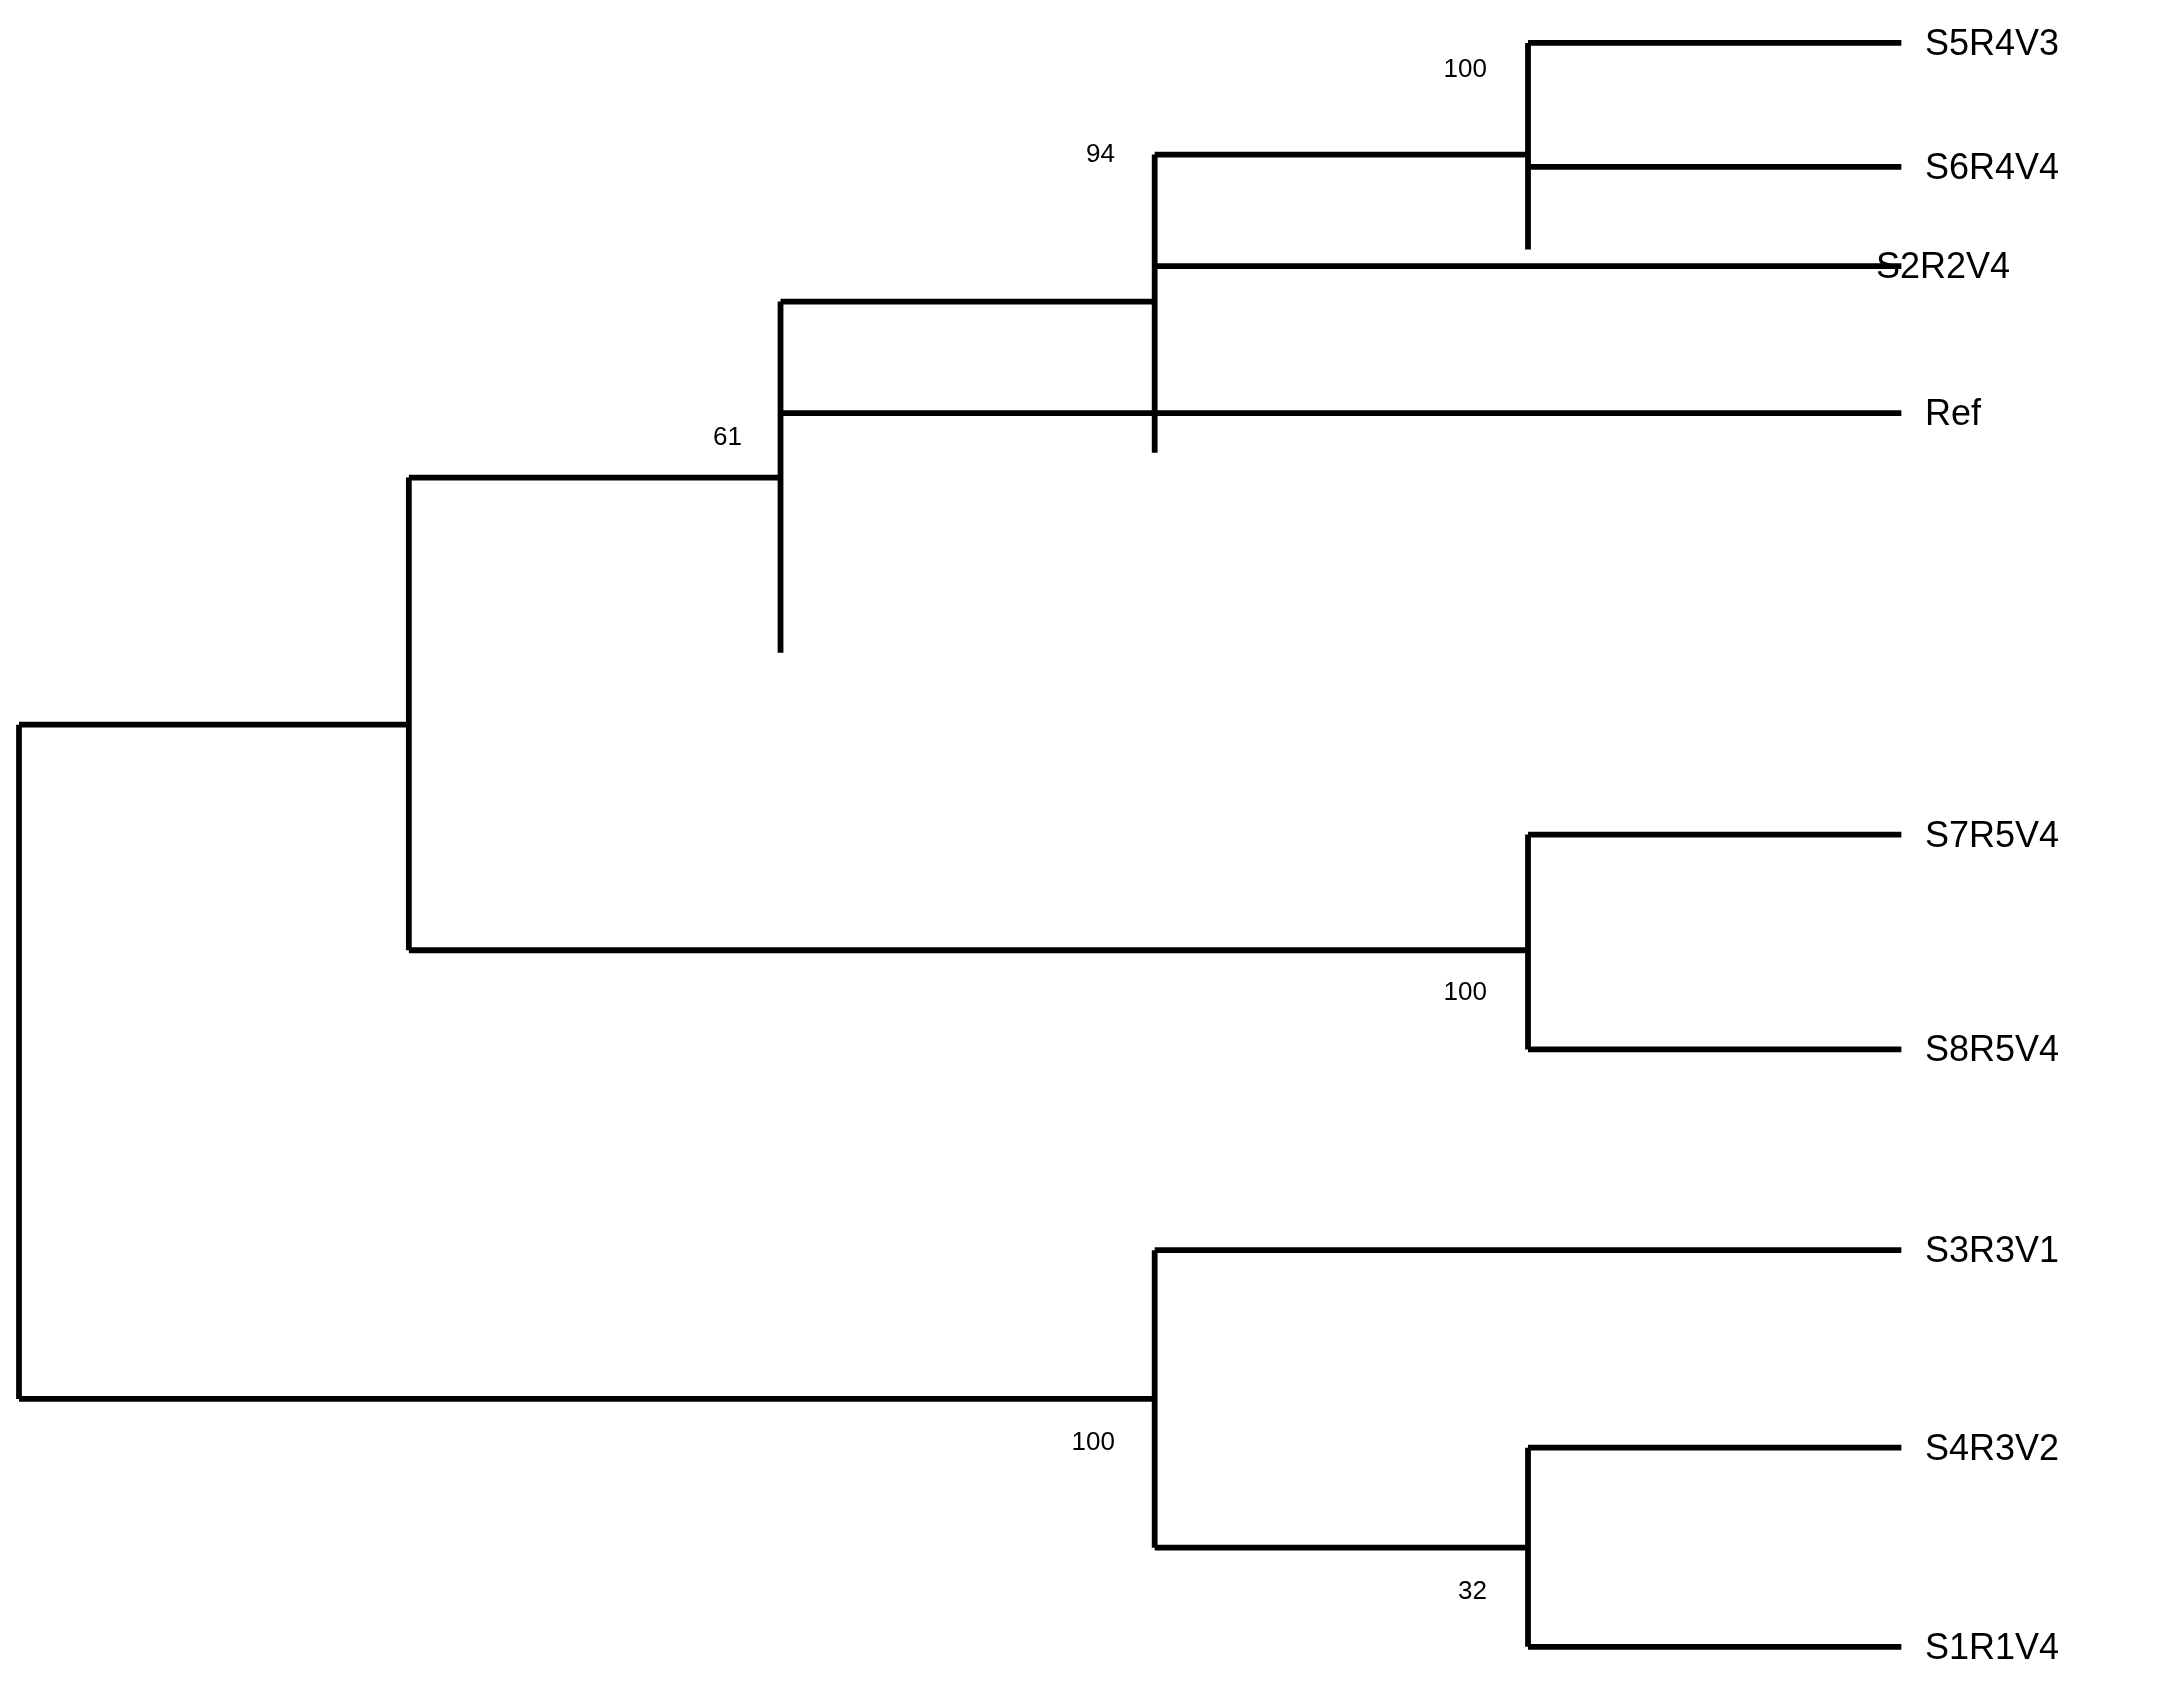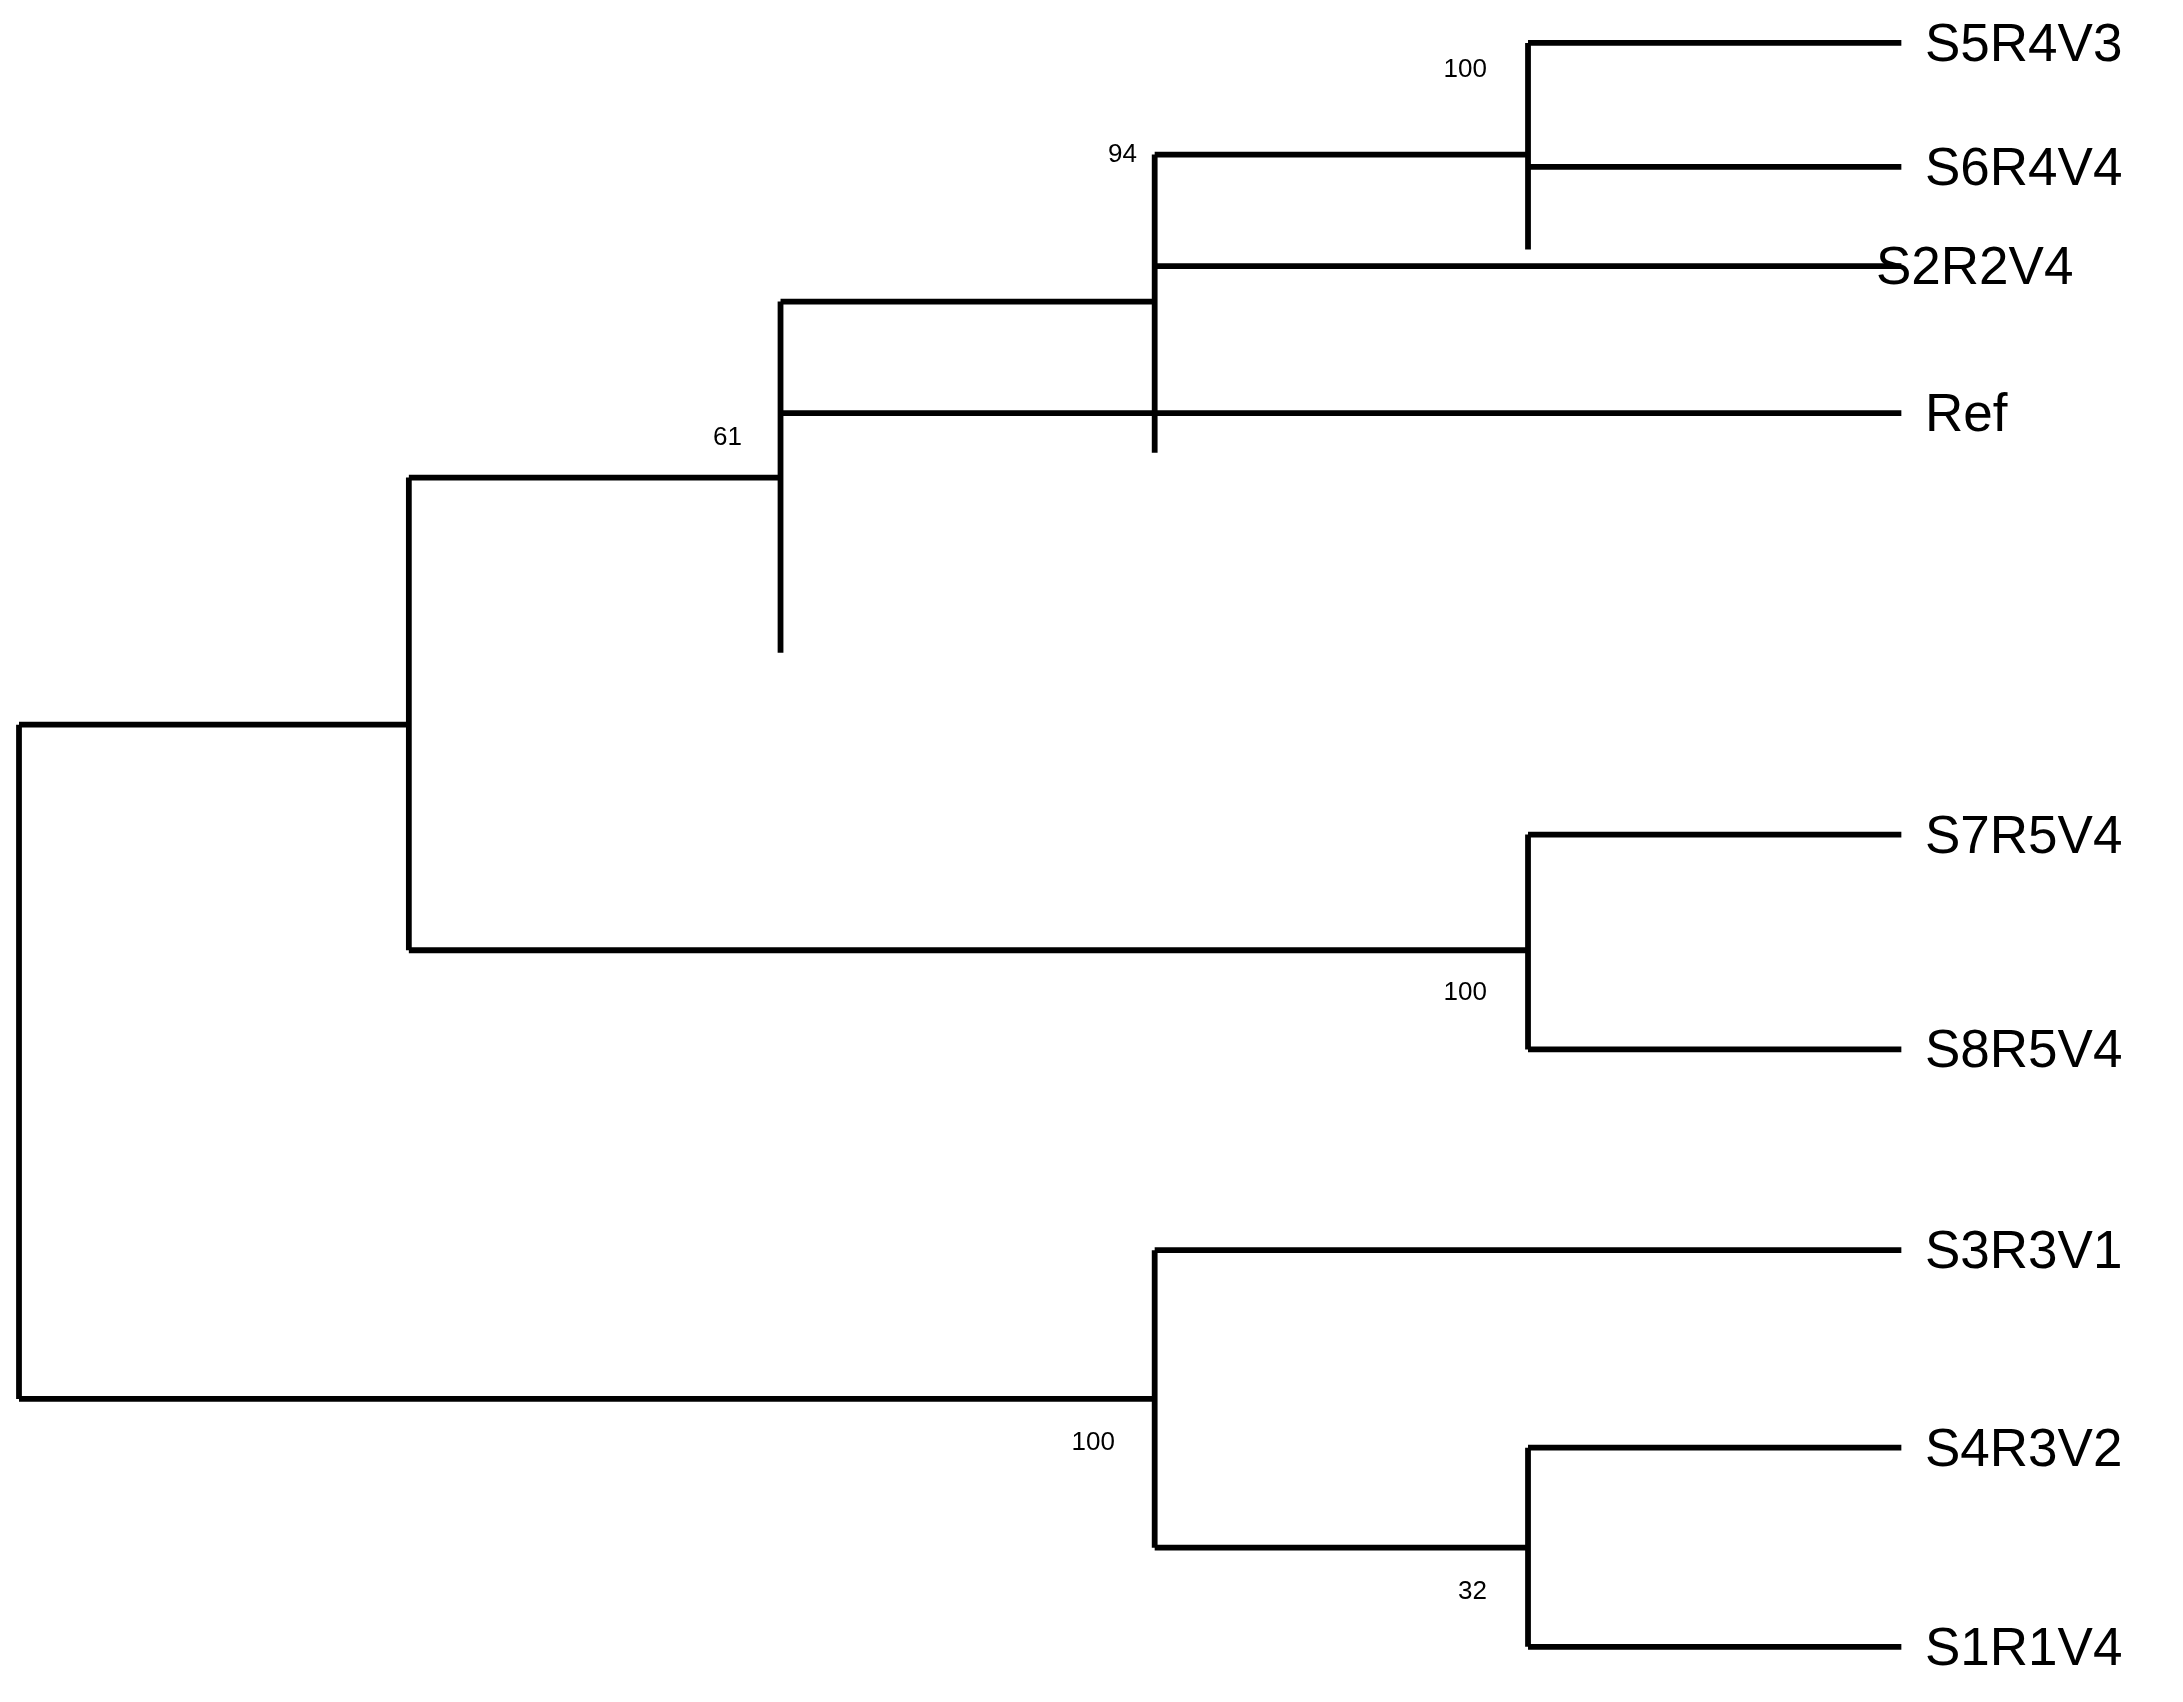--- a/index.html
+++ b/index.html
@@ -22,21 +22,21 @@
     display:block;
   }
   .branch{
     stroke:#000000;
     stroke-width:7;
     stroke-linecap:butt;
     fill:none;
   }
   .tip-label{
     position:absolute;
-    font-size:53px;
+    font-size:36px;
     line-height:51px;
     color:#000000;
     white-space:nowrap;
     font-family:"Liberation Sans", sans-serif;
   }
   .support-label{
     position:absolute;
     font-size:26px;
     line-height:38px;
     color:#000000;
@@ -85,21 +85,21 @@
       <div class="tip-label" style="left: 1876px; top: 240px;">S2R2V4</div>
       <div class="tip-label" style="left: 1925px; top: 387px;">Ref</div>
       <div class="tip-label" style="left: 1925px; top: 809px;">S7R5V4</div>
       <div class="tip-label" style="left: 1925px; top: 1023px;">S8R5V4</div>
       <div class="tip-label" style="left: 1925px; top: 1224px;">S3R3V1</div>
       <div class="tip-label" style="left: 1925px; top: 1422px;">S4R3V2</div>
       <div class="tip-label" style="left: 1925px; top: 1621px;">S1R1V4</div>
     </div>
   <div id="support-label-layer">
       <div class="support-label" style="left: 1322px; width: 165px; top: 49px;">100</div>
-      <div class="support-label" style="left: 972px; width: 165px; top: 134px;">94</div>
+      <div class="support-label" style="left: 950px; width: 165px; top: 134px;">94</div>
       <div class="support-label" style="left: 577px; width: 165px; top: 417px;">61</div>
       <div class="support-label" style="left: 1322px; width: 165px; top: 972px;">100</div>
       <div class="support-label" style="left: 950px; width: 165px; top: 1422px;">100</div>
       <div class="support-label" style="left: 1322px; width: 165px; top: 1571px;">32</div>
     </div>
 
 </div>
 
 
 </body></html>

